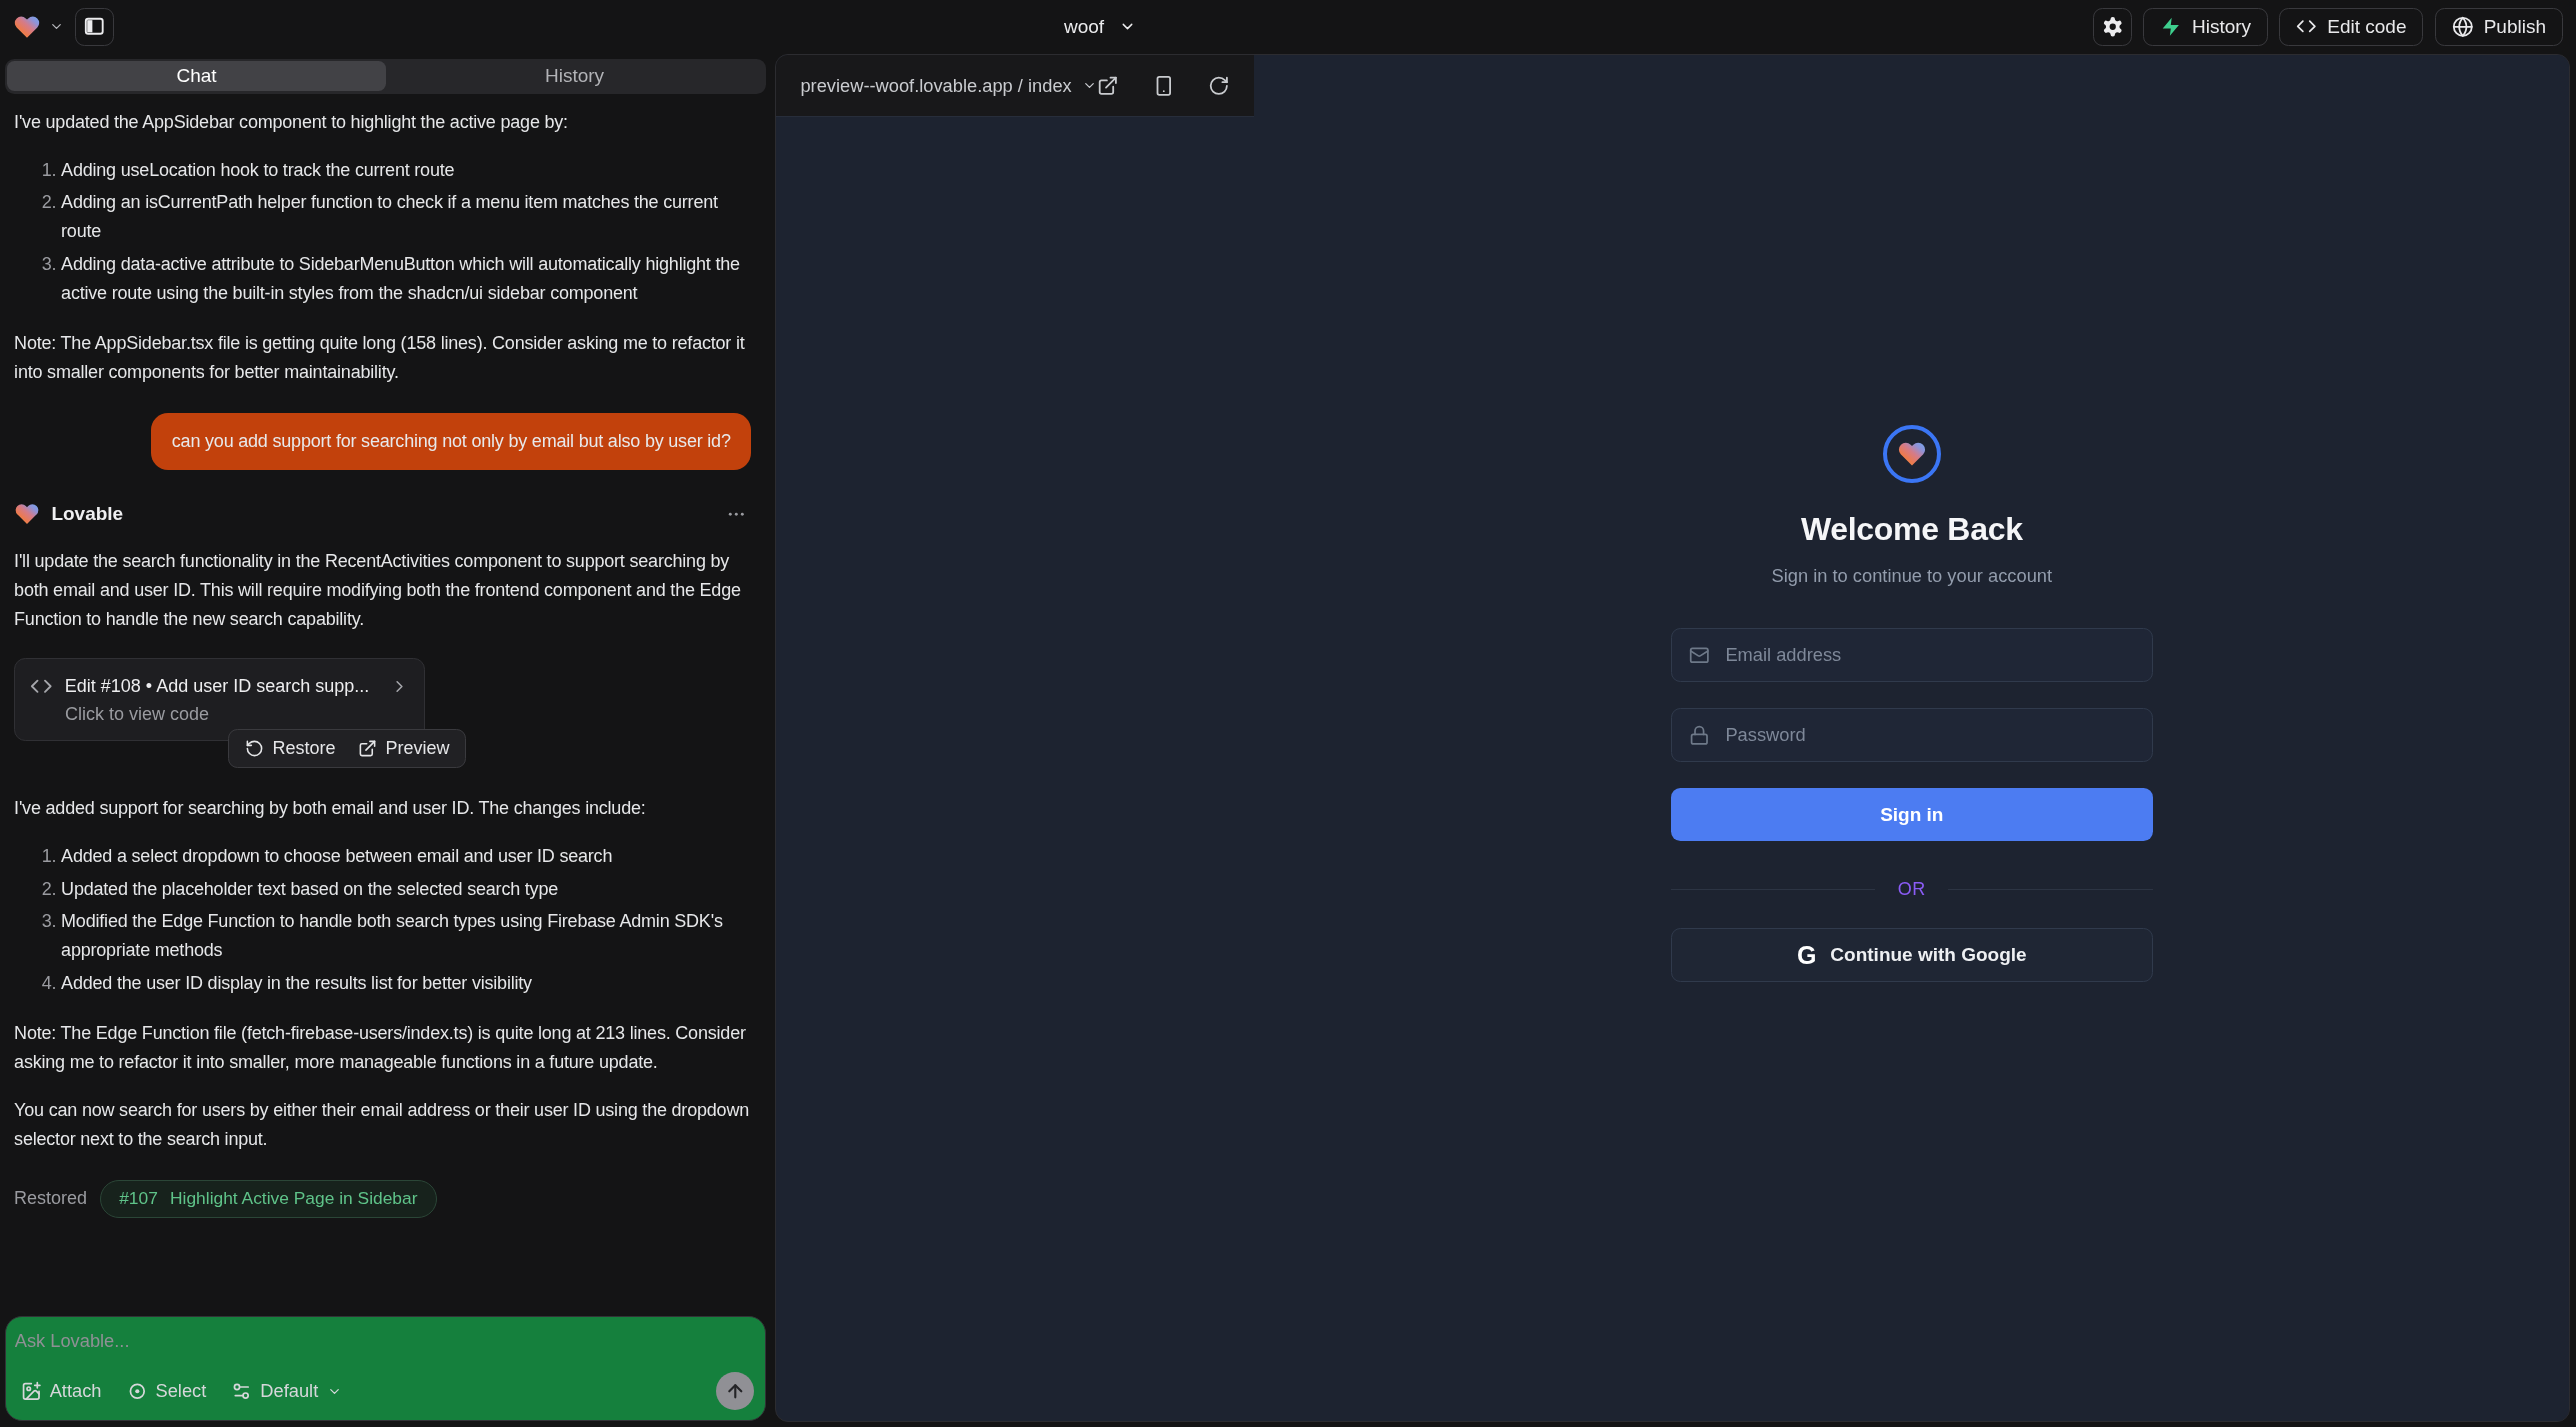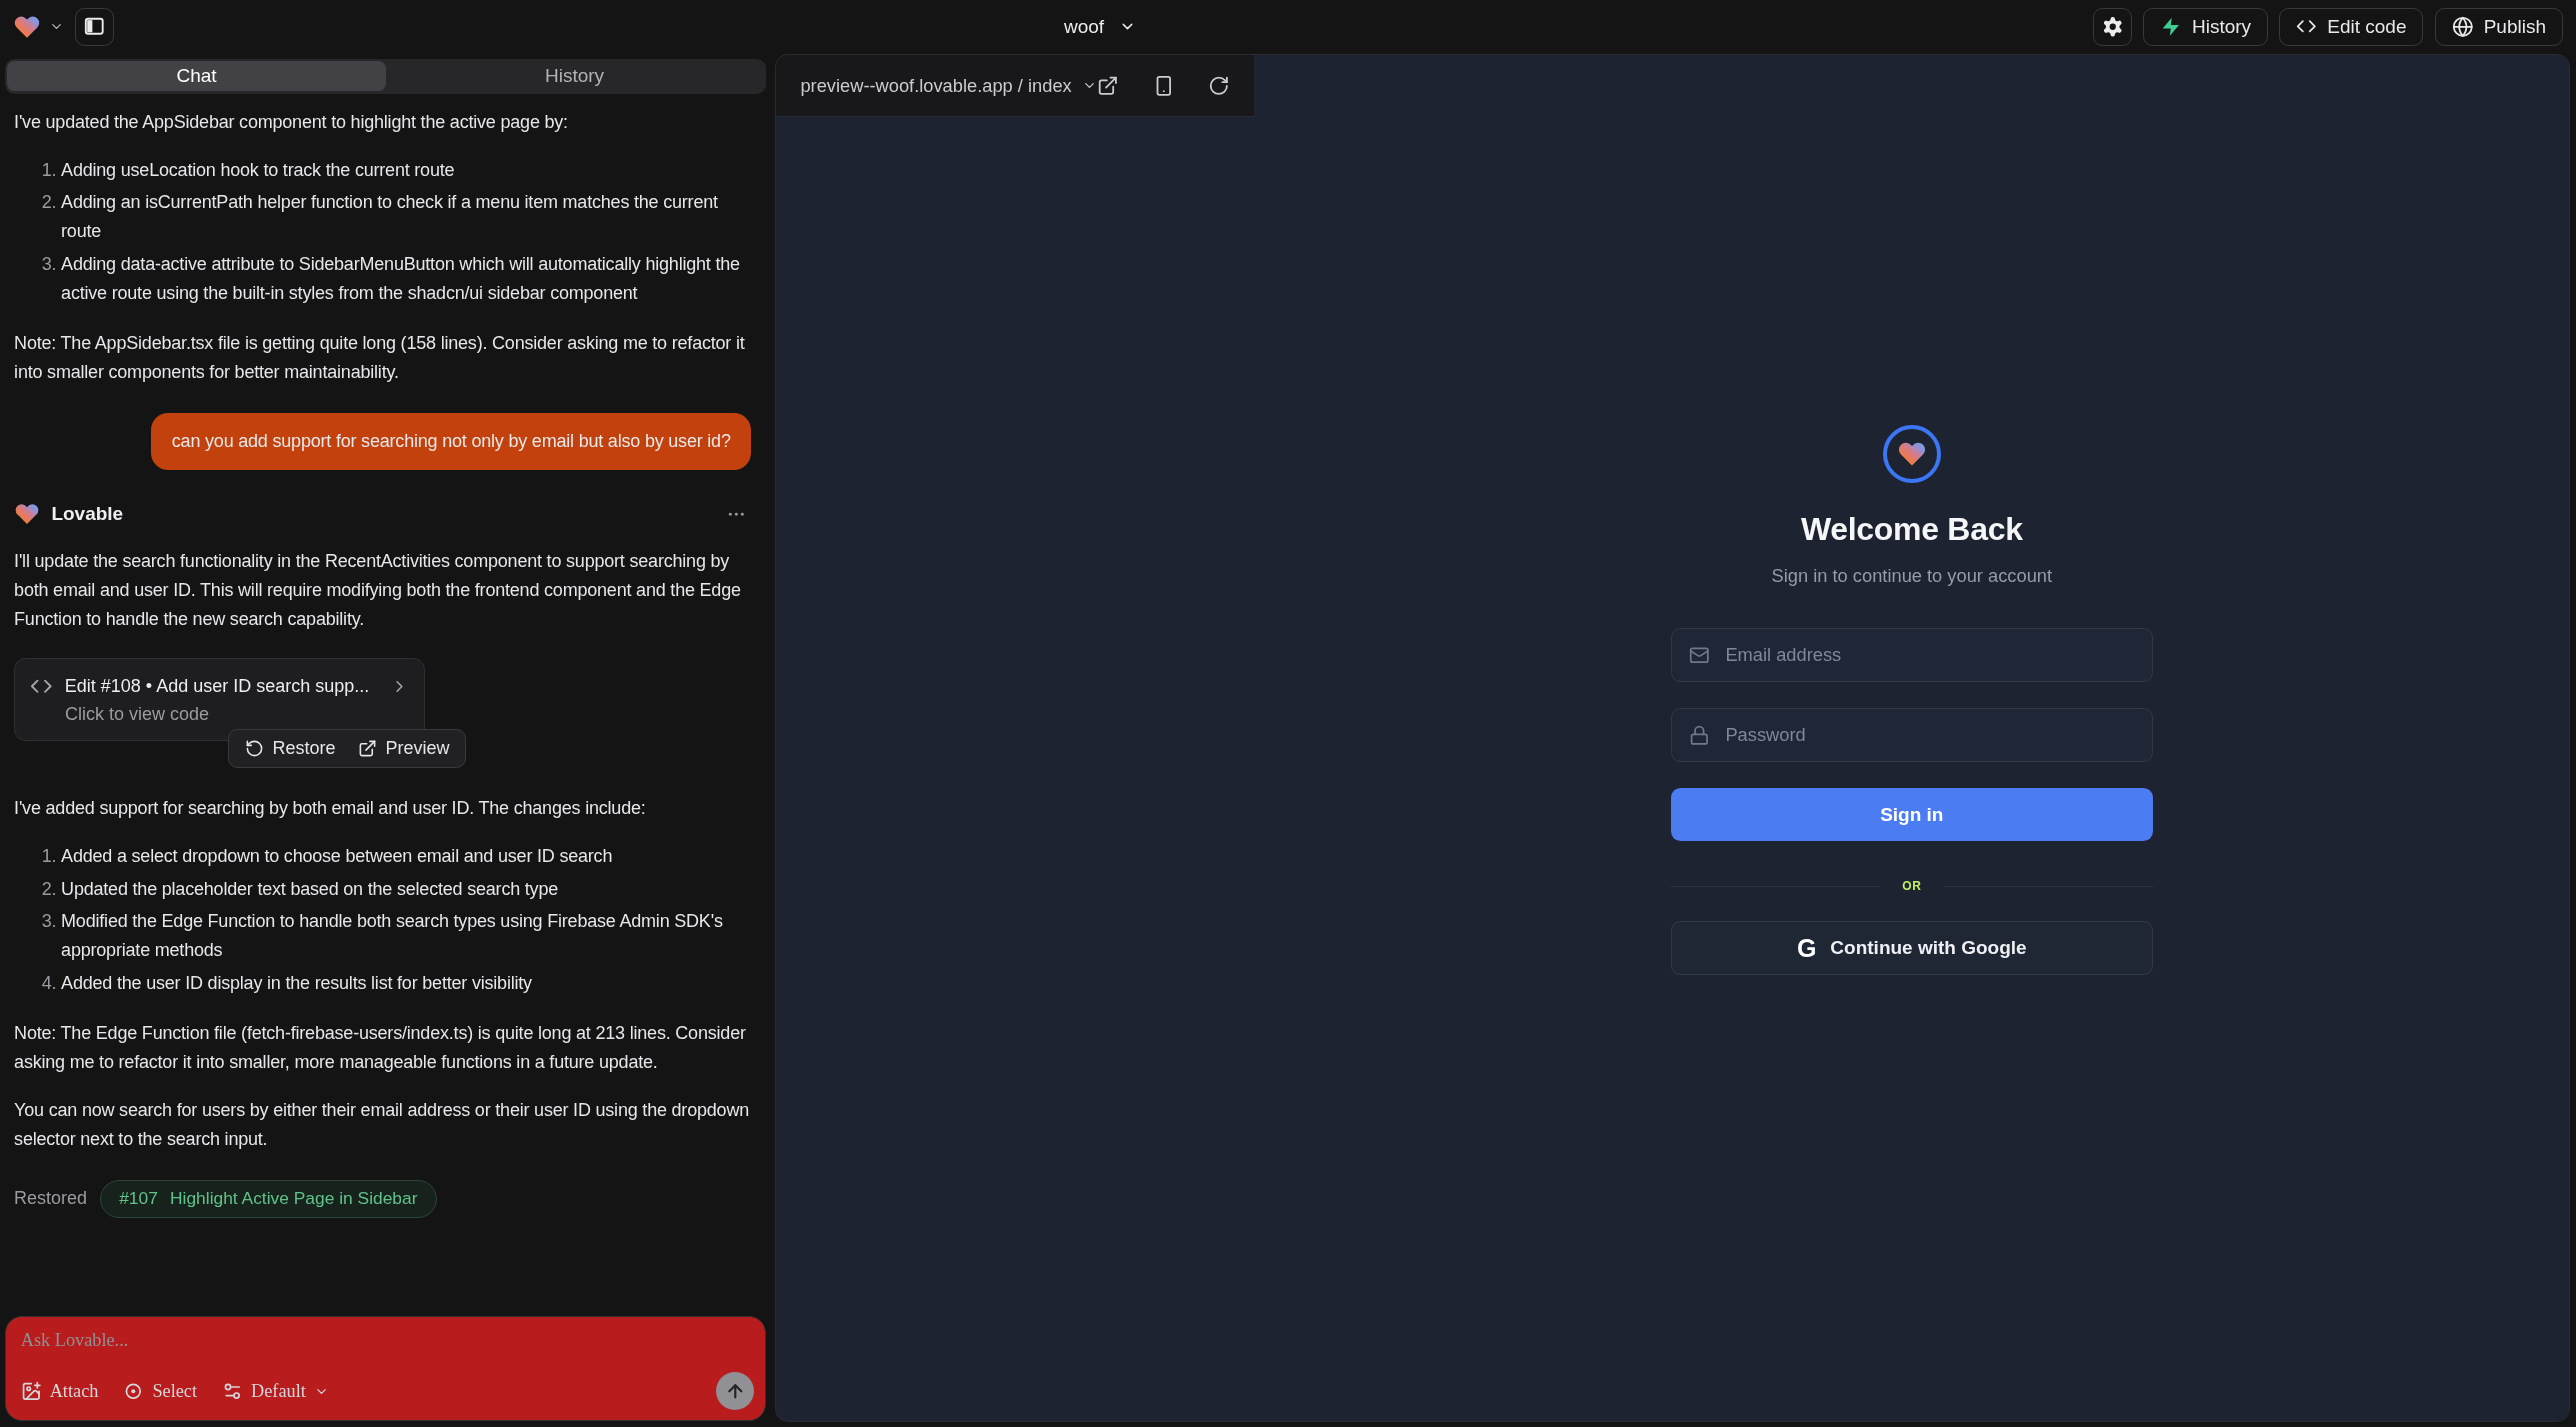--- a/index.html
+++ b/index.html
@@ -54,22 +54,22 @@
   .restore-pill{position:absolute;top:71px;left:214px;display:flex;gap:22.5px;align-items:center;
                 background:#212124;border:0.9px solid #3a3a3e;border-radius:9.4px;height:39px;padding:0 16px;box-sizing:border-box;}
   .pill-btn{display:flex;align-items:center;gap:8.4px;background:none;border:none;color:#e5e6e8;font-size:18px;padding:0;}
 
   .restored-row{display:flex;align-items:center;gap:13px;margin-top:26px;padding-bottom:20.6px;}
   .restored-label{color:#9a9ba0;font-size:18px;}
   .version-chip{display:flex;gap:12.2px;align-items:center;height:38px;padding:0 18px;border-radius:937px;
                 background:#17221c;border:0.9px solid #2b4637;font-size:17.4px;}
   .chip-num,.chip-title{color:#5fc389;}
 
-  .composer{flex:0 0 auto;height:105px;background:#b91c1c;border:0.9px solid #323236;border-radius:17px;
-            position:relative;box-sizing:border-box;padding:13px 15px;font-family:Liberation Serif, serif;}
+  .composer{flex:0 0 auto;height:105px;background:#15803d;border:0.9px solid #323236;border-radius:17px;
+            position:relative;box-sizing:border-box;padding:13px 9px;}
   .composer textarea{width:96%;height:38px;background:none;border:none;outline:none;color:#ececee;
             font-family:inherit;font-size:18.3px;resize:none;padding:0;}
   .composer textarea::placeholder{color:#8f9095;}
   .composer-bar{position:absolute;left:15px;right:11.3px;bottom:9.4px;display:flex;align-items:center;gap:25px;}
   .cbtn{display:flex;align-items:center;gap:8.4px;background:none;border:none;color:#d6d7da;font-size:18.3px;padding:0;}
   .send{margin-left:auto;width:38px;height:38px;border-radius:50%;background:#909095;border:none;
         display:flex;align-items:center;justify-content:center;color:#242427;}
 
   
   .preview-panel{position:absolute;left:775px;top:54px;right:5.6px;bottom:5.6px;background:#1d2330;
@@ -89,21 +89,21 @@
   .auth-sub{margin:17px 0 0;font-size:18.3px;color:#929cac;}
   .field{margin-top:26px;width:100%;height:54px;background:#1f2636;border:0.9px solid #303a4c;border-radius:9.4px;
          display:flex;align-items:center;gap:14px;padding:0 17px;box-sizing:border-box;color:#6e7989;}
   .field.first{margin-top:41px;}
   .field input{flex:1;background:none;border:none;outline:none;color:#e8eaee;font-size:18.3px;font-family:inherit;}
   .field input::placeholder{color:#7e8899;}
   .signin{margin-top:26px;width:100%;height:53px;border:none;border-radius:9.4px;background:var(--signin-blue,#4c7cf2);
           color:#ffffff;font-size:19px;font-weight:600;}
   .divider{margin-top:38px;width:100%;display:flex;align-items:center;gap:22.5px;}
   .dline{flex:1;height:0.9px;background:#2c3443;}
-  .or{color:#bef264;font-size:12px;font-weight:700;letter-spacing:0.5px;}
+  .or{color:#8b5cf6;font-size:18px;font-weight:400;letter-spacing:0.5px;}
   .google{margin-top:28px;width:100%;height:54px;border-radius:9.4px;background:#1f2634;border:0.9px solid #303a4c;
           color:#eef0f3;font-size:19px;font-weight:600;display:flex;align-items:center;justify-content:center;gap:14px;}
   .g-glyph{font-size:25px;font-weight:700;color:#ffffff;line-height:1;}
 </style>
 </head>
 <body>
 
 <svg width="0" height="0" style="position:absolute" aria-hidden="true">
   <defs>
     <linearGradient id="heartGrad" x1="0" y1="1" x2="1" y2="0">

